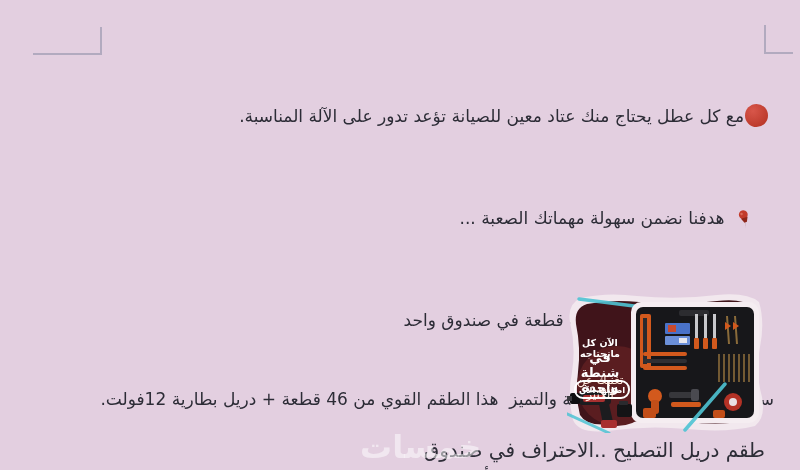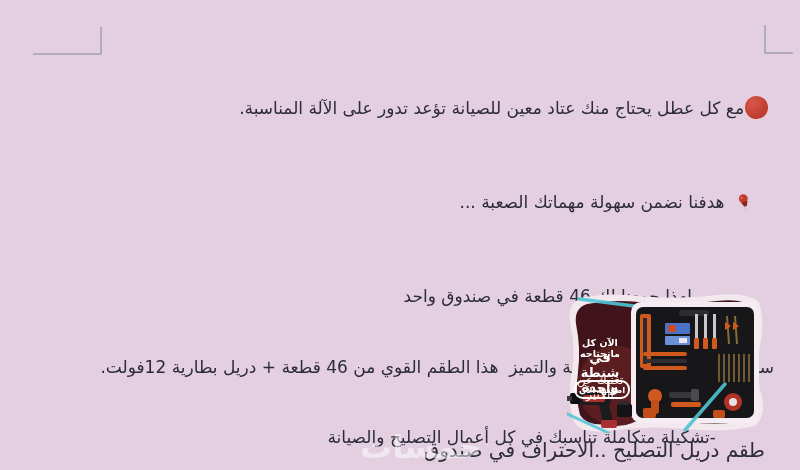--- a/index.html
+++ b/index.html
@@ -15,21 +15,21 @@
   .bracket-tr{left:764px;top:25px;width:27px;height:27px;
     border-left:2px solid #b2aabf;border-bottom:2px solid #b2aabf;}
 
   
   .post-text{
     position:absolute;top:49px;right:0;width:790px;
     direction:rtl;text-align:right;
     color:#2c2c36;font-size:17px;line-height:23.5px;
     white-space:pre-wrap;
   }
-  .line{display:block;}
+  .line{display:block;margin-top:8px;}
   .line:nth-child(1){padding-left:0;padding-right:32px;}
   .line:nth-child(2){padding-right:46px;}
   .line:nth-child(3){padding-right:108px;}
   .line:nth-child(4){padding-right:26px;}
   .line:nth-child(5){padding-right:84px;}
   .line:nth-child(6){padding-right:150px;}
   .line:nth-child(7){padding-right:144px;}
   .line:nth-child(8){padding-right:134px;}
   .line:nth-child(9){padding-right:158px;}
   .line:nth-child(10){padding-right:128px;}

